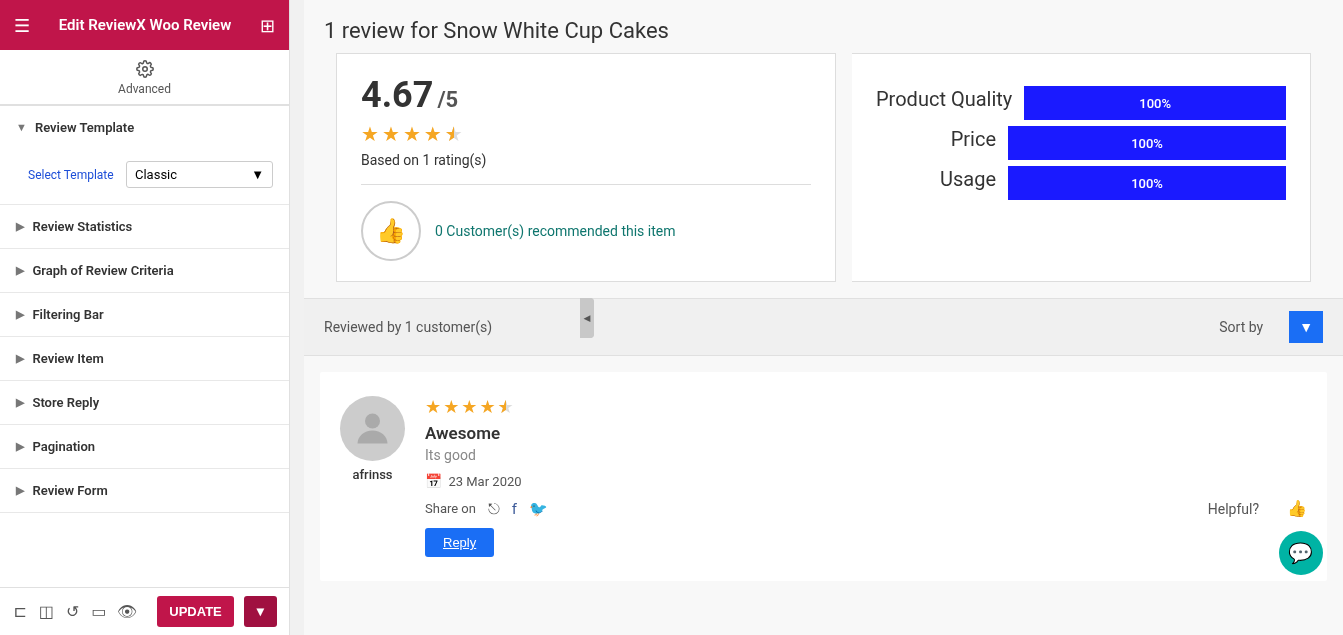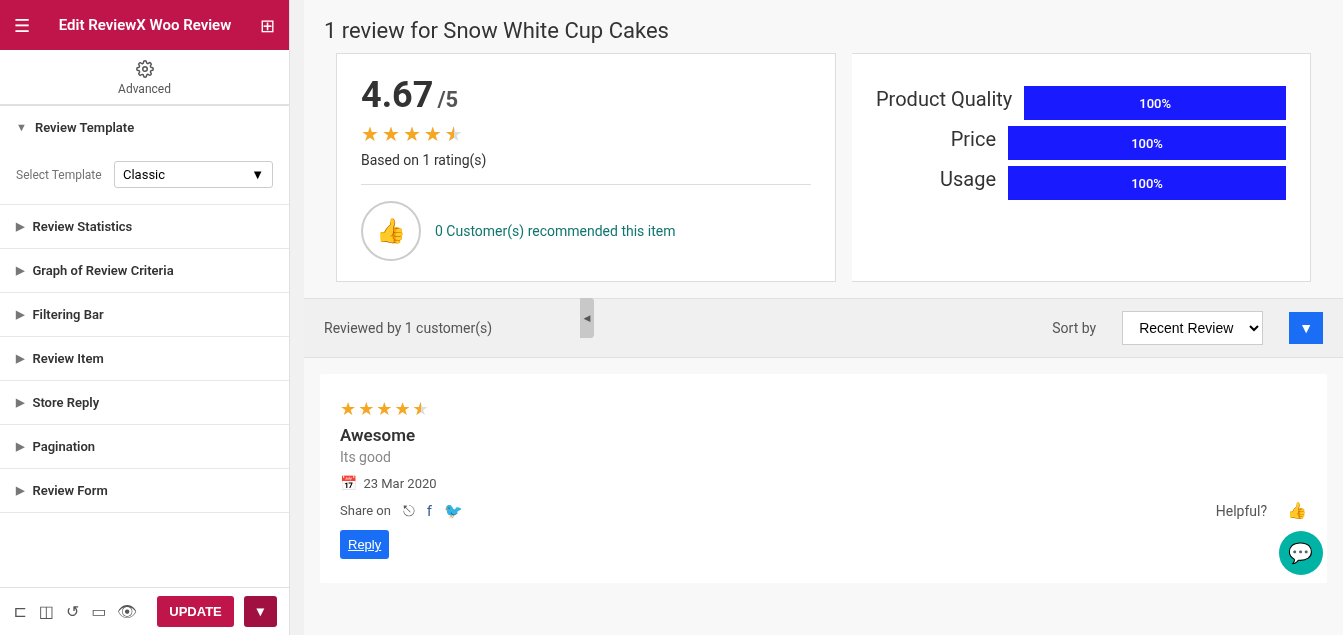--- a/index.html
+++ b/index.html
@@ -13,21 +13,21 @@
     .sidebar-tab { flex: 1; display: flex; flex-direction: column; align-items: center; justify-content: center; padding: 10px 0 8px; cursor: pointer; font-size: 12px; color: #555; gap: 4px; position: relative; }
     .sidebar-tab.active { color: #c0154a; }
     .sidebar-tab.active::after { content: ''; position: absolute; bottom: -2px; left: 0; right: 0; height: 2px; background: #c0154a; }
     .sidebar-tab svg { width: 18px; height: 18px; }
 
     .sidebar-content { flex: 1; overflow-y: auto; }
     .accordion-item { border-bottom: 1px solid #e8e8e8; }
     .accordion-header { display: flex; align-items: center; padding: 14px 16px; cursor: pointer; font-weight: 600; font-size: 13px; color: #333; gap: 8px; background: #fff; }
     .accordion-body { padding: 12px 16px 16px; background: #fff; }
     .select-row { display: flex; align-items: center; gap: 8px; }
-    .select-label { font-size: 12px; color: #737373; min-width: 90px; }
+    .select-label { font-size: 12px; color: #1d4ed8; min-width: 90px; margin-left: 12px; }
     .select-dropdown { flex: 1; border: 1px solid #ccc; border-radius: 3px; padding: 5px 8px; font-size: 13px; display: flex; align-items: center; justify-content: space-between; cursor: pointer; background: #fff; }
 
     
     .sidebar-toolbar { display: flex; align-items: center; padding: 8px 12px; border-top: 1px solid #e0e0e0; gap: 10px; background: #fff; }
     .toolbar-icon { width: 28px; height: 28px; display: flex; align-items: center; justify-content: center; cursor: pointer; color: #555; font-size: 16px; }
     .toolbar-spacer { flex: 1; }
     .update-btn { background: #c0154a; color: #fff; border: none; padding: 8px 12px; border-radius: 3px; cursor: pointer; font-size: 13px; font-weight: 600; }
     .update-arrow-btn { background: #a01040; color: #fff; border: none; padding: 8px 10px; border-radius: 3px; cursor: pointer; }
 
     
@@ -73,25 +73,25 @@
     .avatar-circle { width: 65px; height: 65px; border-radius: 50%; background: #ccc; display: flex; align-items: center; justify-content: center; }
     .avatar-circle svg { width: 45px; height: 45px; fill: #aaa; }
     .reviewer-name { font-size: 13px; color: #333; font-weight: 500; }
     .review-body { flex: 1; }
     .review-stars { display: flex; gap: 2px; margin-bottom: 6px; }
     .review-title { font-size: 17px; font-weight: 600; color: #333; margin-bottom: 4px; }
     .review-text { font-size: 14px; color: #888; margin-bottom: 10px; }
     .review-date { display: flex; align-items: center; gap: 6px; font-size: 13px; color: #555; margin-bottom: 10px; }
     .share-row { display: flex; align-items: center; gap: 12px; font-size: 13px; color: #555; }
     .share-icon { font-size: 15px; color: #555; cursor: pointer; }
-    .helpful-row { display: flex; align-items: center; justify-content: flex-end; gap: 20px; }
+    .helpful-row { display: flex; align-items: center; justify-content: flex-end; gap: 28px; }
     .helpful-text { font-size: 14px; color: #555; }
     .helpful-btn { background: none; border: none; cursor: pointer; font-size: 16px; color: #aaa; }
     .chat-fab { position: fixed; bottom: 60px; right: 20px; width: 44px; height: 44px; border-radius: 50%; background: #00b3a4; display: flex; align-items: center; justify-content: center; color: #fff; font-size: 20px; cursor: pointer; }
-    .reply-btn { background: #1a6ef5; color: #fff; border: none; padding: 7px 8px; border-radius: 3px; font-size: 13px; cursor: pointer; margin-top: 10px; text-decoration: underline; }
+    .reply-btn { background: #1a6ef5; color: #fff; border: none; padding: 7px 18px; border-radius: 3px; font-size: 13px; cursor: pointer; margin-top: 10px; text-decoration: underline; }
 
     .chevron-icon { font-size: 11px; color: #777; }
   </style>
 </head>
 <body>
 
 <div class="sidebar">
 
   <div class="sidebar-header">
     <span style="font-size:18px;cursor:pointer;">☰</span>
@@ -253,30 +253,36 @@
           </div>
 
         </div>
       </div>
     </div>
 
     <div class="filter-bar">
       <span class="reviewed-by">Reviewed by 1 customer(s)</span>
       <div class="sort-row">
         <span class="sort-label">Sort by</span>
-        <select class="sort-dropdown">
-          <option>Recent Review</option>
-        </select>
         <button class="sort-btn">▼</button>
       </div>
     </div>
 
     <div class="review-item">
       <div class="review-top">
 
+        <div class="avatar-col">
+          <div class="avatar-circle">
+            <svg viewBox="0 0 24 24">
+              <circle cx="12" cy="8" r="4" fill="#aaa"></circle>
+              <path d="M4 20c0-4 3.6-7 8-7s8 3 8 7" fill="#aaa"></path>
+            </svg>
+          </div>
+          <span class="reviewer-name">afrinss</span>
+        </div>
 
         <div class="review-body">
           <div class="review-stars">
             <span style="color:#f5a623;font-size:18px;">★</span>
             <span style="color:#f5a623;font-size:18px;">★</span>
             <span style="color:#f5a623;font-size:18px;">★</span>
             <span style="color:#f5a623;font-size:18px;">★</span>
             <span style="font-size:18px;position:relative;display:inline-block;">
               <span style="color:#ddd;">★</span>
               <span style="position:absolute;left:0;top:0;width:50%;overflow:hidden;color:#f5a623;">★</span>

